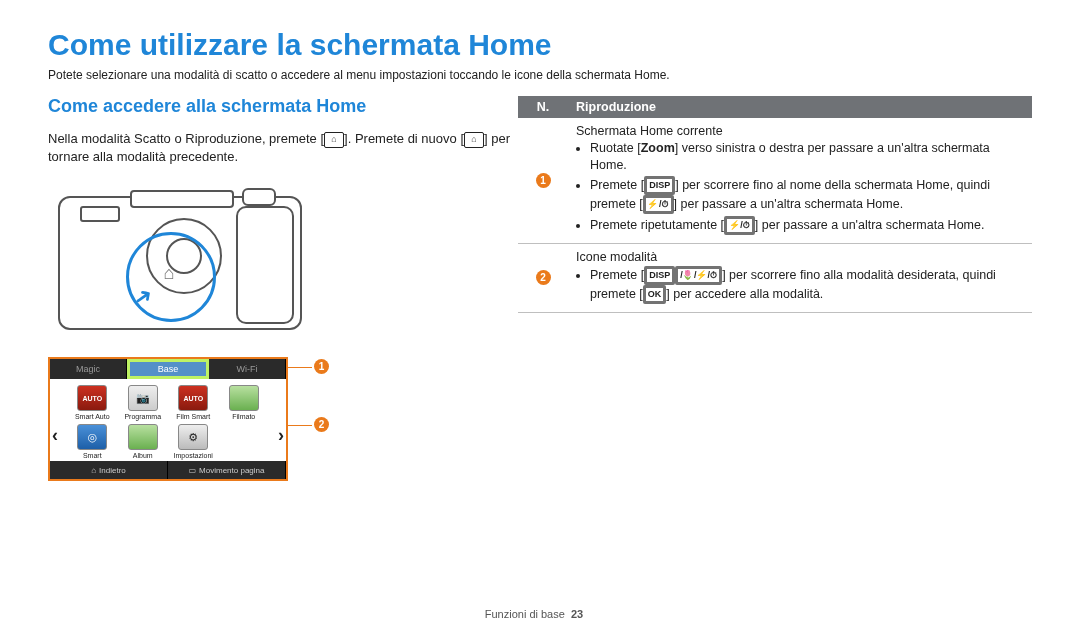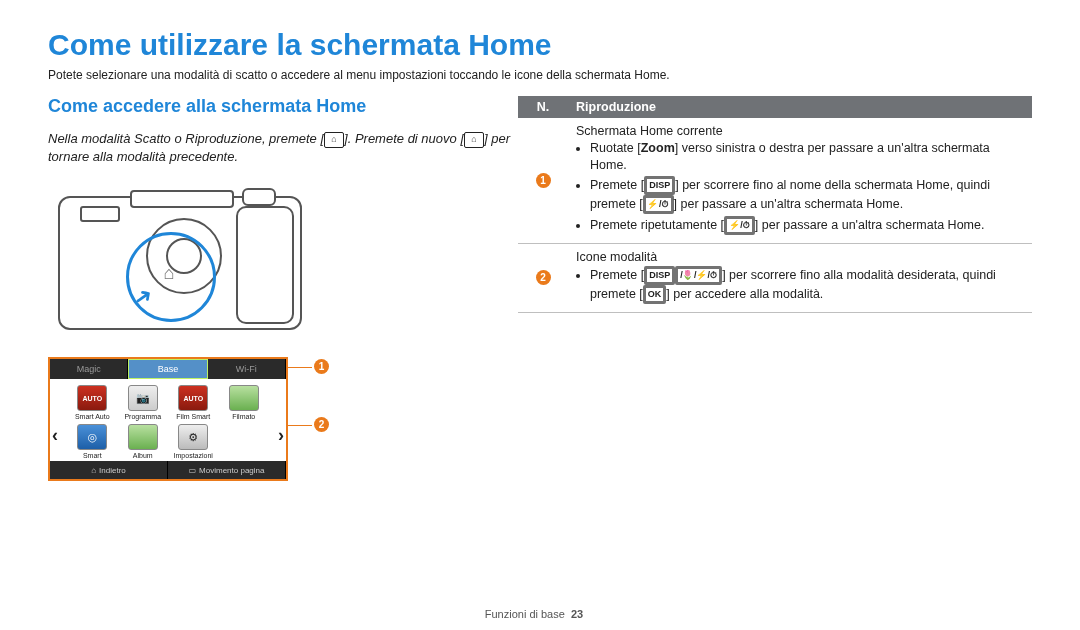--- a/index.html
+++ b/index.html
@@ -43,21 +43,20 @@
   .left {
     width: 470px;
     flex: 0 0 470px;
   }
   .right {
     flex: 1;
   }
   .body-text {
     font-size: 13px;
     line-height: 1.35;
-    font-style: italic;
   }
   .icon-inline {
     display:inline-flex;
     align-items:center;
     justify-content:center;
     width:18px;height:14px;
     border:1px solid #222;
     border-radius:2px;
     font-size:9px;
     vertical-align:middle;
@@ -176,21 +175,21 @@
     font-size:9px;
   }
   .tab{
     flex:1;
     display:flex;align-items:center;justify-content:center;
     background:#2a2a2a;color:#999;
     border-right:1px solid #000;
   }
   .tab.active{
     background:#5490c8;color:#fff;
-    border:1px solid #bef264;
+    border:3px solid #bef264;
   }
   .grid-area{
     background:#fff;
     padding:6px 4px 2px 4px;
     position:relative;
   }
   .grid{
     display:grid;
     grid-template-columns:repeat(4,1fr);
     gap:4px 6px;

